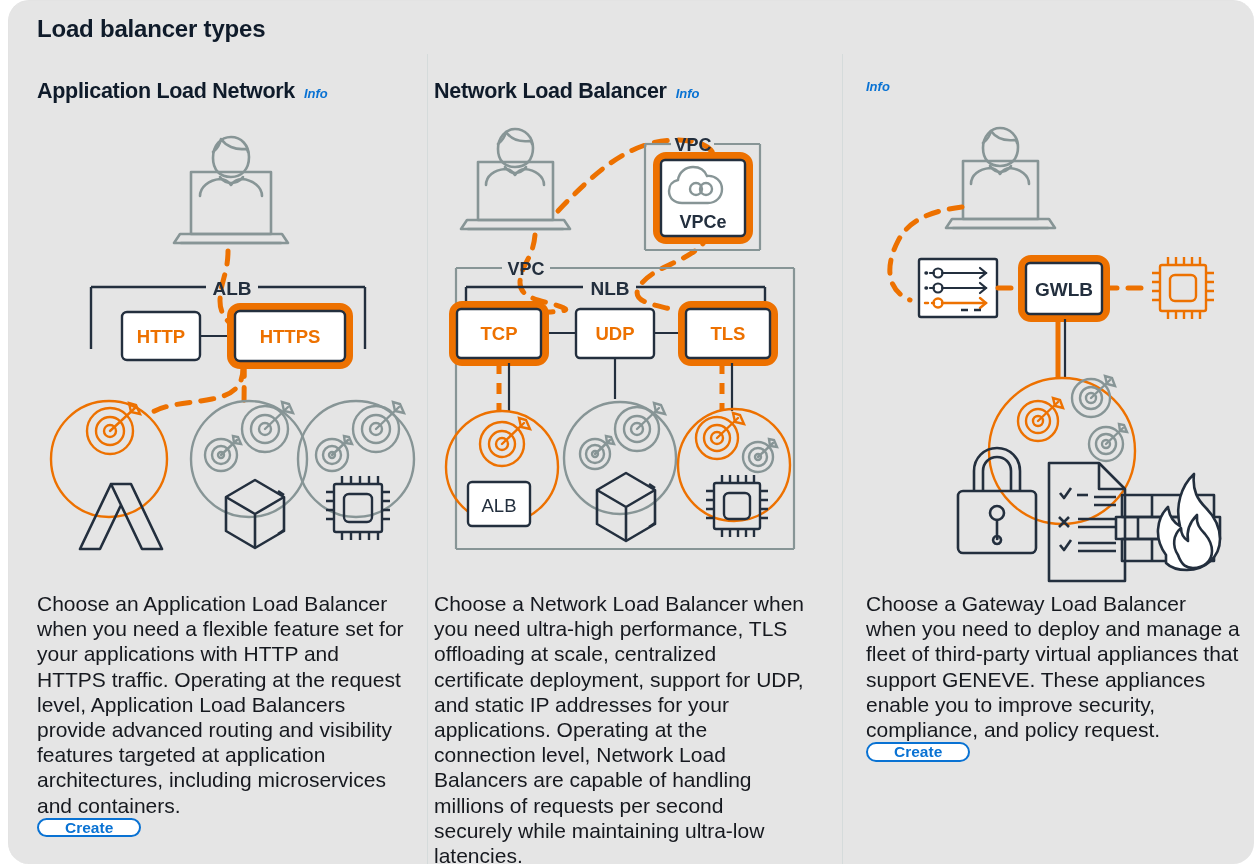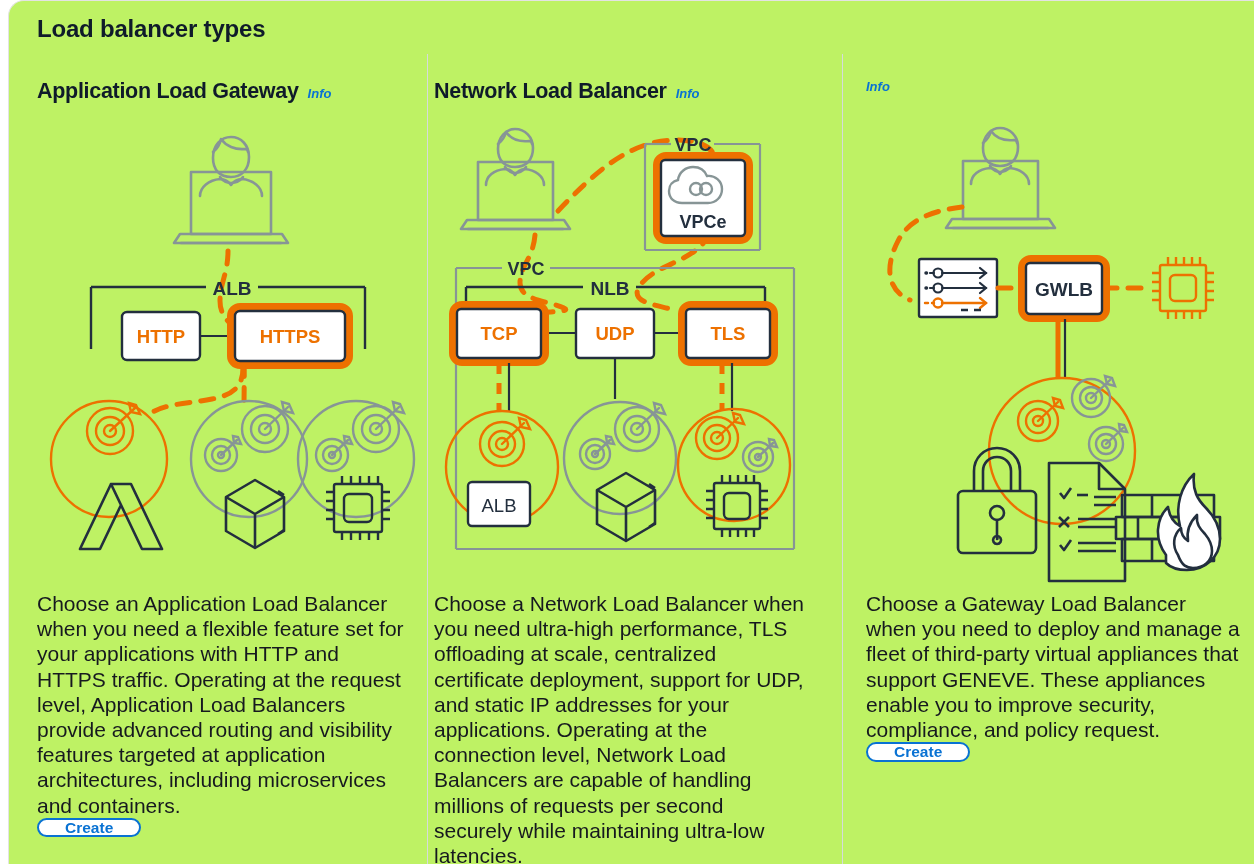--- a/index.html
+++ b/index.html
@@ -3,25 +3,26 @@
 <meta charset="utf-8">
 <style>
   html,body{margin:0;padding:0;background:#ffffff;}
   body{
     width:1254px;height:864px;overflow:hidden;
     font-family:"Liberation Sans", sans-serif;
     color:#16191f;
   }
   .page{
     position:absolute;left:8px;top:0;width:1246px;height:864px;
-    background:#bef264;
+    background:#e5e5e5;
     border-left:1px solid #e3e3e3;
     border-top:1px solid #e3e3e3;
     border-top-left-radius:16px;
     box-sizing:border-box;
+    border-radius:21px;
   }
   .page-title{
     position:absolute;left:28px;top:14px;
     font-size:24px;font-weight:bold;letter-spacing:-0.2px;
     color:#0f1b2a;
   }
   .divider{
     position:absolute;top:53px;width:1px;height:811px;background:#d5dbdb;
   }
   #div1{left:418px;}
@@ -71,21 +72,21 @@
 
 <div class="page">
 
   <div class="page-title">Load balancer types</div>
 
   <div class="divider" id="div1"></div>
   <div class="divider" id="div2"></div>
 
   <div class="col" id="col-alb">
     <div class="col-head">
-      <span class="col-title">Application Load Gateway</span>
+      <span class="col-title">Application Load Network</span>
       <span class="info-link">Info</span>
     </div>
 
     <div class="diagram">
       <svg width="382" height="478" viewBox="0 0 382 478" xmlns="http://www.w3.org/2000/svg">
 
         <g fill="none" stroke="#879596" stroke-width="2.6" stroke-linecap="round" stroke-linejoin="round">
           <path d="M176 47 c0-13 8-21 18-21 c10 0 18 8 18 20 c0 12-7 20-18 20 c-11 0-18-7-18-19z"></path>
           <path d="M176 41 c4-3 7-8 8-13 c5 7 14 11 24 10 c2 0 3 1 3 3"></path>
           <path d="M183 66 c3 4 7 6 11 6 c5 0 9-2 12-6"></path>

